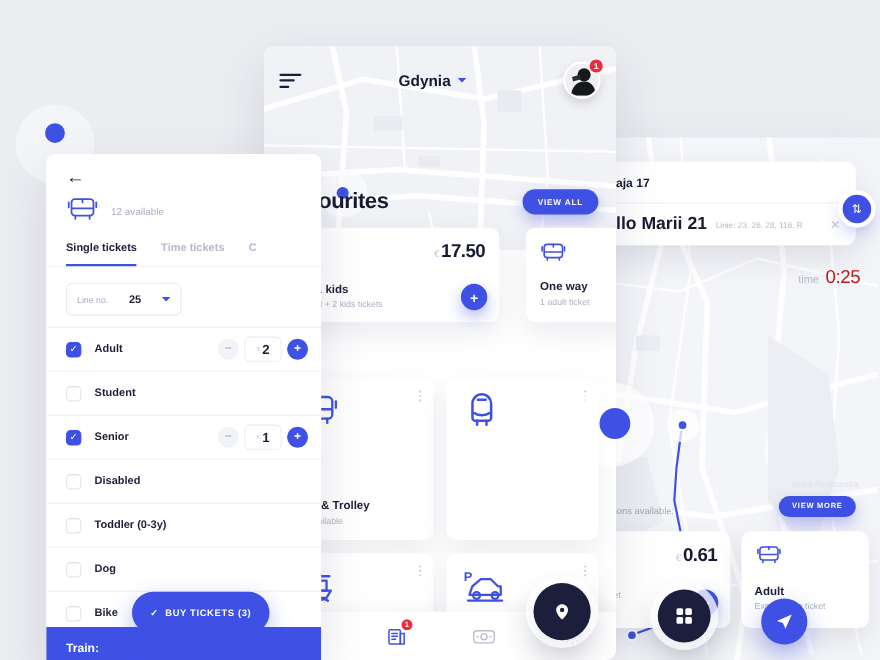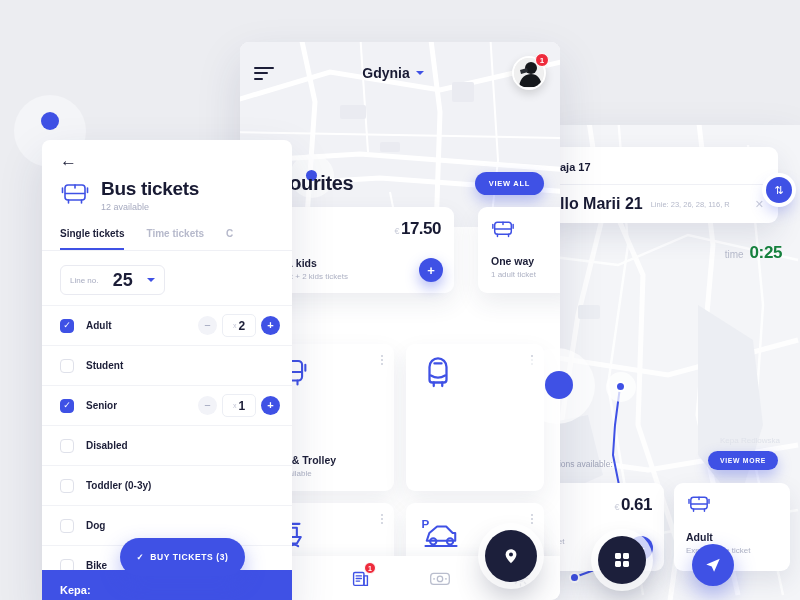--- a/index.html
+++ b/index.html
@@ -26,21 +26,21 @@
   .lp-head { display:flex; align-items:center; gap:11px; padding: 38px 18px 0 18px; }
   .lp-title { font-size:19px; font-weight:700; color:#181a33; letter-spacing:-.3px; }
   .lp-sub { font-size:9px; color:#a7abc0; margin-top:2px; }
   .lp-tabs { display:flex; gap:22px; padding: 16px 18px 0 18px; border-bottom:1px solid #eff0f5; position:relative; }
   .lp-tab { font-size:10px; font-weight:700; color:#b6b9cb; padding-bottom:9px; white-space:nowrap; }
   .lp-tab.active { color:#1c1e38; border-bottom:2.5px solid #3f51e5; }
   .lp-line-row { padding: 14px 18px 10px 18px; }
   .lp-select { display:flex; align-items:center; border:1px solid #e9eaf1; border-radius:6px;
                height:30px; padding:0 9px; width:105px; gap:6px; }
   .lp-select-label { font-size:8px; color:#a7abc0; }
-  .lp-select-value { font-size:18px; font-weight:700; color:#1c1e38; flex:1; text-align:center; }
+  .lp-select-value { font-size:10px; font-weight:700; color:#1c1e38; flex:1; text-align:center; }
   .chev { width:0;height:0;border-left:4px solid transparent;border-right:4px solid transparent;
           border-top:4.5px solid #3f51e5; }
   .pax-row { display:flex; align-items:center; height:40px; padding:0 12px 0 18px;
              border-top:1px solid #f1f2f6; }
   .cbox { width:14px; height:14px; border-radius:4px; border:1.4px solid #dfe1ea; flex:none;
           display:flex; align-items:center; justify-content:center; }
   .cbox.on { background:#3f51e5; border-color:#3f51e5; }
   .cbox.on::after { content:"✓"; color:#fff; font-size:9px; line-height:1; }
   .pax-name { font-size:10px; font-weight:700; color:#1c1e38; margin-left:12px; flex:1; }
   .stepper { display:flex; align-items:center; gap:5px; }
@@ -126,21 +126,21 @@
   .rp-to-row { display:flex; align-items:center; gap:8px; padding-top:10px; }
   .rp-to { font-size:16px; font-weight:700; color:#181a33; white-space:nowrap; }
   .rp-lines { font-size:7.5px; color:#b5b9ca; white-space:nowrap; }
   .rp-x { margin-left:auto; color:#c9ccd9; font-size:11px; }
   .swap-fab { position:absolute; right:-14px; top:30px; width:26px;height:26px;border-radius:50%;
               background:#3f51e5;color:#fff;font-size:11px;
               display:flex;align-items:center;justify-content:center;
               box-shadow:0 0 0 4px #fff, 0 8px 16px rgba(63,81,229,.35); }
   .rp-time { position:absolute; right:18px; top:112px; display:flex; align-items:baseline; gap:6px; }
   .rp-time-l { font-size:10px; color:#b5b9ca;margin-top:12px; }
-  .rp-time-v { font-size:17px; font-weight:700; color:#15803d; letter-spacing:-.4px; }
+  .rp-time-v { font-size:17px; font-weight:400; color:#b91c1c; letter-spacing:-.4px; }
   .rp-opts { position:absolute; left:-8px; top:334px; font-size:8.5px; color:#9fa4b8; }
   #view-more-button { position:absolute; right:22px; top:326px; background:#3f51e5; color:#fff;
                 font-size:6.8px; font-weight:700; letter-spacing:.7px; padding:6px 12px;
                 border-radius:11px; box-shadow:0 6px 14px rgba(63,81,229,.35); }
   .rp-tiles { position:absolute; left:-12px; right:8px; top:358px; display:flex; gap:10px; }
   .rp-tile { background:#fff; border-radius:9px; box-shadow:0 10px 24px rgba(40,50,90,.1);
              height:88px; padding:12px; position:relative; }
   .rp-tile.a { width:128px; }
   .rp-tile.b { width:116px; }
   .rp-price { text-align:right; font-size:17px; font-weight:700; color:#181a33; letter-spacing:-.5px; }
@@ -456,21 +456,20 @@
       <svg width="30" height="26" viewBox="0 0 30 26">
         <rect class="icon-b" x="5" y="3" width="20" height="15" rx="3"></rect>
         <line class="icon-b" x1="5.5" y1="11.5" x2="24.5" y2="11.5"></line>
         <line class="icon-b" x1="15" y1="3" x2="15" y2="6"></line>
         <line class="icon-b" x1="8.5" y1="18" x2="8.5" y2="21"></line>
         <line class="icon-b" x1="21.5" y1="18" x2="21.5" y2="21"></line>
         <line class="icon-b" x1="2.5" y1="6" x2="2.5" y2="10.5"></line>
         <line class="icon-b" x1="27.5" y1="6" x2="27.5" y2="10.5"></line>
       </svg>
       <div>
-        <div class="lp-title">Bus tickets</div>
         <div class="lp-sub">12 available</div>
       </div>
     </div>
 
     <div class="lp-tabs">
       <div class="lp-tab active">Single tickets</div>
       <div class="lp-tab">Time tickets</div>
       <div class="lp-tab">C</div>
     </div>
 
@@ -526,21 +525,21 @@
         <div class="cbox"></div>
         <div class="pax-name">Dog</div>
       </div>
       <div class="pax-row">
         <div class="cbox"></div>
         <div class="pax-name">Bike</div>
       </div>
     </div>
 
     <div class="lp-total">
-      <span class="lp-total-label">Kepa:</span>
+      <span class="lp-total-label">Train:</span>
     </div>
   </div>
 
   <div id="buy-tickets-button">
     <span>✓</span>
     <span>BUY TICKETS (3)</span>
   </div>
 
   <div id="locate-fab">
     <svg width="18" height="18" viewBox="0 0 20 20">

